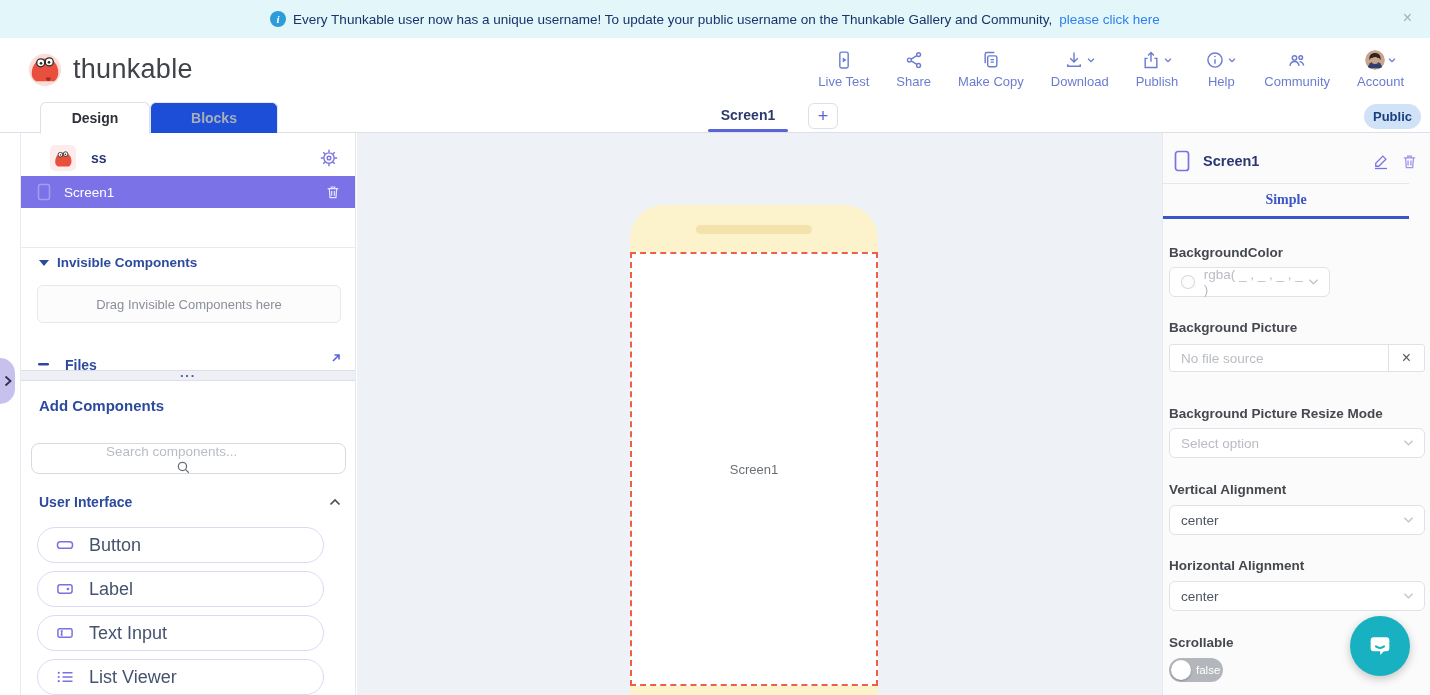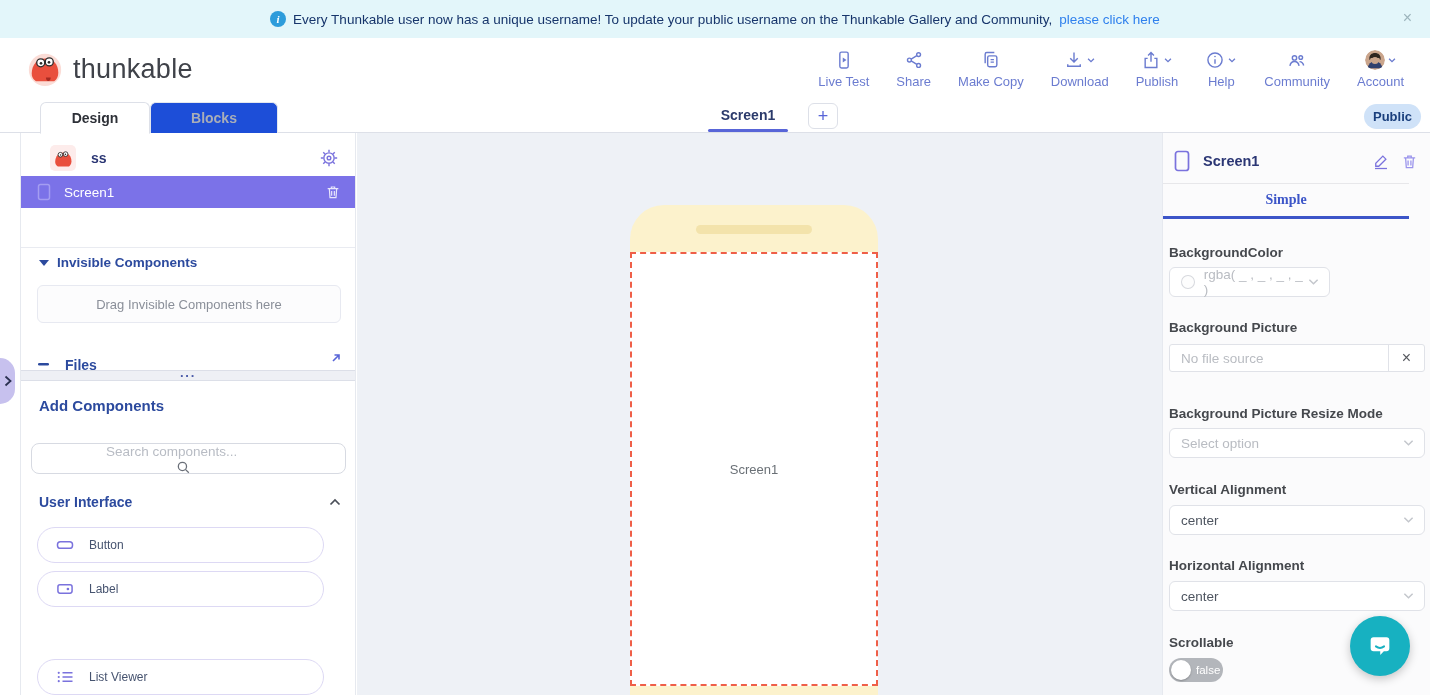--- a/index.html
+++ b/index.html
@@ -86,21 +86,21 @@
                 display:flex; align-items:center;flex-direction:column; }
   .search-box input { flex:1; border:none; outline:none; padding-left:12px; font-size:13.5px;
                       color:#3c4450; background:transparent; font-family:"Liberation Sans", sans-serif; }
   .search-box input::placeholder { color:#b8bcc4; }
   .search-icon { margin-right:10px; color:#6a6f78; cursor:pointer; }
   .group-header { position:absolute; left:18px; top:361px; right:14px; display:flex; align-items:center;
                   color:#2c4a9e; font-weight:bold; font-size:14px; cursor:pointer; }
   .group-chevron { margin-left:auto; color:#4a4f58; }
   .comp-item { position:absolute; left:16px; width:287px; height:36px; border:1px solid #ddd9f4;
                border-radius:18px; background:#fff; display:flex; align-items:center; gap:14px;
-               padding-left:17px; color:#46536f; font-size:12px; cursor:grab; }
+               padding-left:17px; color:#46536f; font-size:18px; cursor:grab; }
   .comp-item .cicon { color:#7a72dd; }
 
   
   .edge-expander { position:absolute; left:0; top:225px; width:15px; height:46px; background:#c7c1ee;
                    border-radius:0 23px 23px 0; display:flex; align-items:center; justify-content:center;
                    cursor:pointer; color:#2b3150; }
 
   
   .canvas { position:absolute; left:357px; top:0; width:805px; bottom:0; background:#eef1f6; overflow:hidden; }
   .phone { position:absolute; left:273px; top:72px; width:248px; height:600px; background:#fcf2cc;
@@ -412,20 +412,29 @@
       </div>
       <div class="comp-item" style="top:438px">
         <span class="cicon">
           <svg width="20" height="20" viewBox="0 0 24 24" fill="none" stroke="currentColor" stroke-width="1.8">
               <rect x="3.5" y="7" width="17" height="10" rx="2.5"></rect>
               <circle cx="15.5" cy="12" r="1.6" fill="currentColor" stroke="none"></circle>
             </svg>
         </span>
         <span>Label</span>
       </div>
+      <div class="comp-item" style="top:482px">
+        <span class="cicon">
+          <svg width="20" height="20" viewBox="0 0 24 24" fill="none" stroke="currentColor" stroke-width="1.8">
+              <rect x="3.5" y="7" width="17" height="10" rx="2"></rect>
+              <path d="M8 9.7v4.6M6.8 9.7h2.4M6.8 14.3h2.4"></path>
+            </svg>
+        </span>
+        <span>Text Input</span>
+      </div>
       <div class="comp-item" style="top:526px">
         <span class="cicon">
           <svg width="20" height="20" viewBox="0 0 24 24" fill="none" stroke="currentColor" stroke-width="1.8">
               <path d="M9 7h12M9 12h12M9 17h12"></path>
               <circle cx="4.5" cy="7" r="1.3" fill="currentColor" stroke="none"></circle>
               <circle cx="4.5" cy="12" r="1.3" fill="currentColor" stroke="none"></circle>
               <circle cx="4.5" cy="17" r="1.3" fill="currentColor" stroke="none"></circle>
             </svg>
         </span>
         <span>List Viewer</span>

